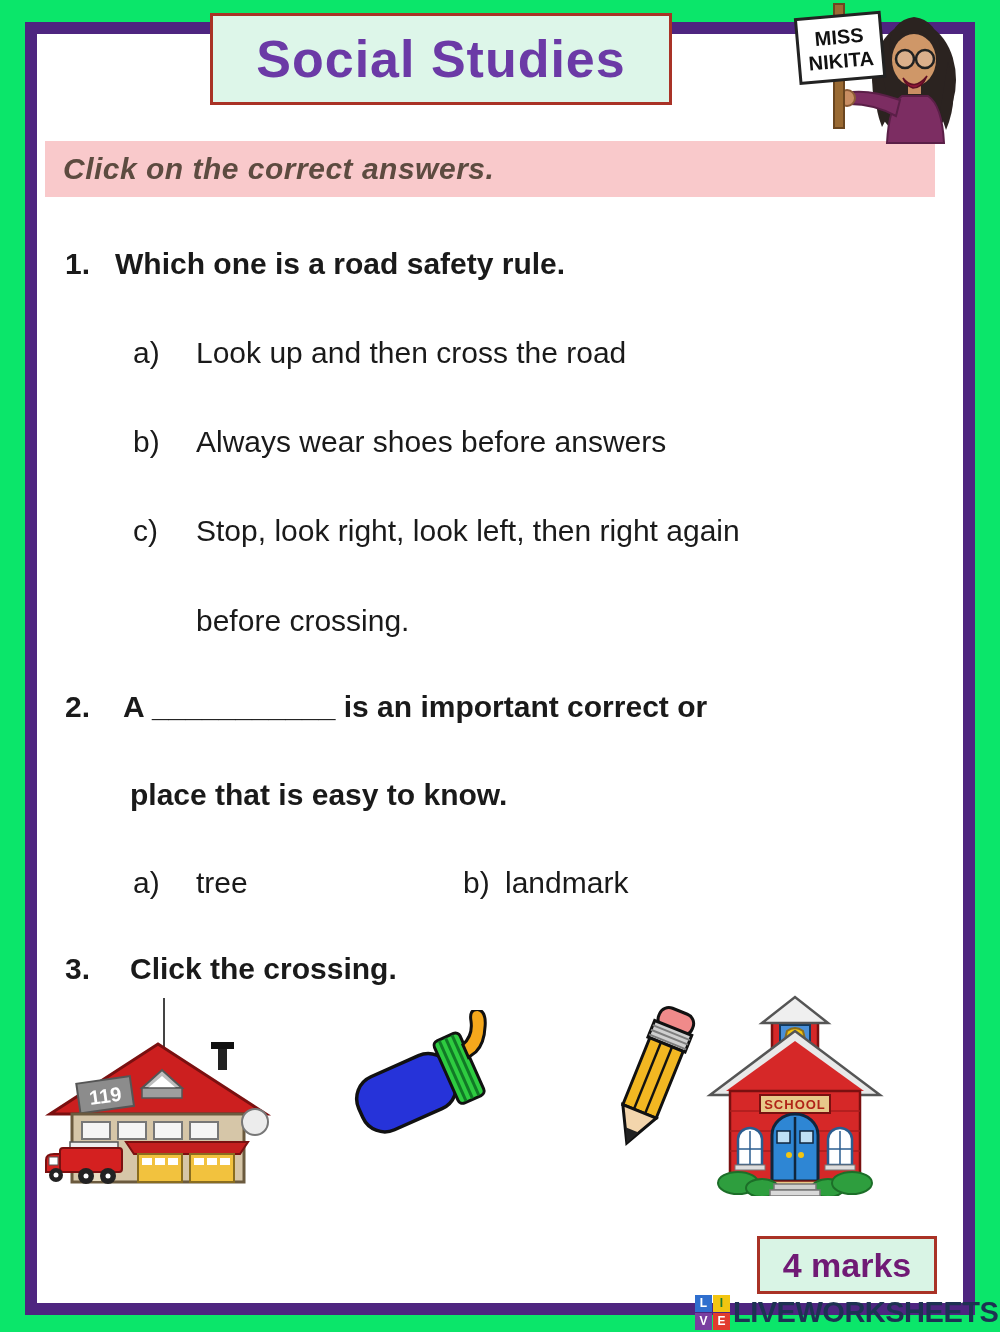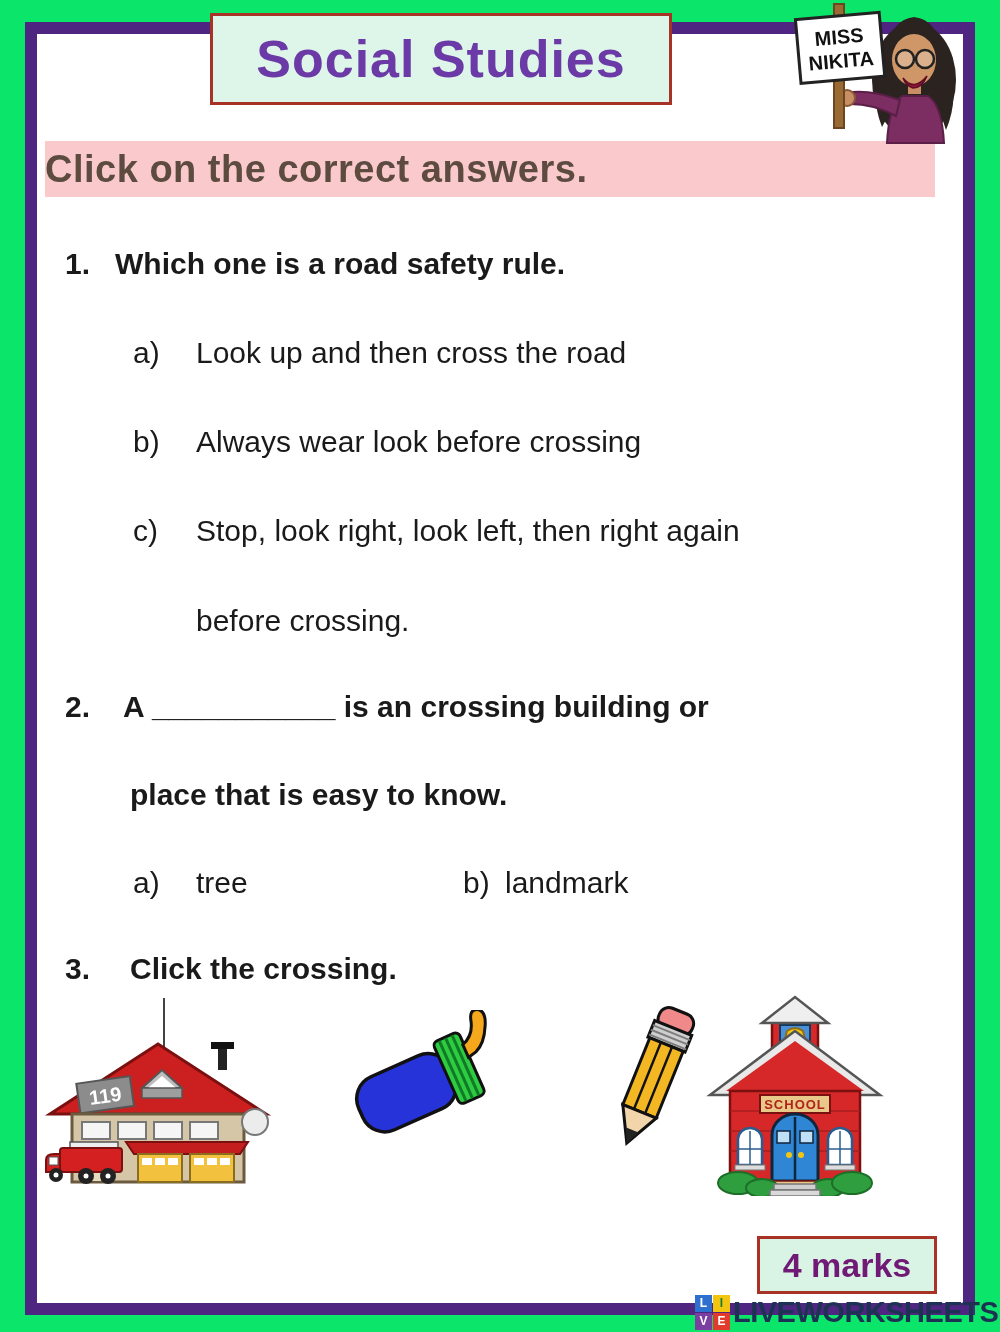--- a/index.html
+++ b/index.html
@@ -8,21 +8,21 @@
   .abs{position:absolute;}
   #frame{left:25px;top:22px;width:950px;height:1293px;background:#ffffff;
          border:12px solid #4e2580;box-sizing:border-box;z-index:1;}
   #title-box{left:210px;top:13px;width:462px;height:92px;background:#ddf6e9;
              border:3px solid #a93226;box-sizing:border-box;z-index:5;
              display:flex;align-items:center;justify-content:center;}
   #title-box .t{font-size:52px;font-weight:800;color:#6b3aa6;letter-spacing:1px;}
   #avatar{left:790px;top:2px;width:175px;height:142px;z-index:7;}
   #banner{left:45px;top:141px;width:890px;height:56px;background:#f9c9cb;z-index:2;
           display:flex;align-items:center;}
-  #banner .t{font-size:38px;font-weight:700;color:#5d4b40;letter-spacing:.5px;}
+  #banner .t{font-size:30px;font-weight:700;color:#5d4b40;padding-left:18px;letter-spacing:.5px;font-style:italic;}
   .line{position:absolute;height:40px;font-size:30px;white-space:nowrap;z-index:3;}
   .bold{font-weight:700;}
   .qnum{position:absolute;left:65px;font-weight:700;}
   .qtext{position:absolute;left:130px;}
   .q1text{position:absolute;left:115px;}
   .optlbl{position:absolute;left:133px;}
   .opttxt{position:absolute;left:196px;}
   .img-slot{z-index:4;cursor:pointer;}
   #marks-box{left:757px;top:1236px;width:180px;height:58px;background:#d9f4e5;
              border:3px solid #a93226;box-sizing:border-box;z-index:6;
@@ -78,33 +78,33 @@
   <div class="line bold" style="top:247px">
     <span class="qnum">1.</span>
     <span class="q1text">Which one is a road safety rule.</span>
   </div>
   <div class="line" style="top:336px">
     <span class="optlbl">a)</span>
     <span class="opttxt">Look up and then cross the road</span>
   </div>
   <div class="line" style="top:425px">
     <span class="optlbl">b)</span>
-    <span class="opttxt">Always wear look before crossing</span>
+    <span class="opttxt">Always wear shoes before answers</span>
   </div>
   <div class="line" style="top:514px">
     <span class="optlbl">c)</span>
     <span class="opttxt">Stop, look right, look left, then right again</span>
   </div>
   <div class="line" style="top:604px">
     <span class="opttxt">before crossing.</span>
   </div>
 
   <div class="line bold" style="top:690px">
     <span class="qnum">2.</span>
-    <span class="qtext" style="left:123px">A ___________ is an crossing building or</span>
+    <span class="qtext" style="left:123px">A ___________ is an important correct or</span>
   </div>
   <div class="line bold" style="top:778px">
     <span class="qtext">place that is easy to know.</span>
   </div>
   <div class="line" style="top:866px">
     <span class="optlbl">a)</span>
     <span class="opttxt">tree</span>
     <span style="position:absolute;left:463px">b)</span>
     <span style="position:absolute;left:505px">landmark</span>
   </div>

